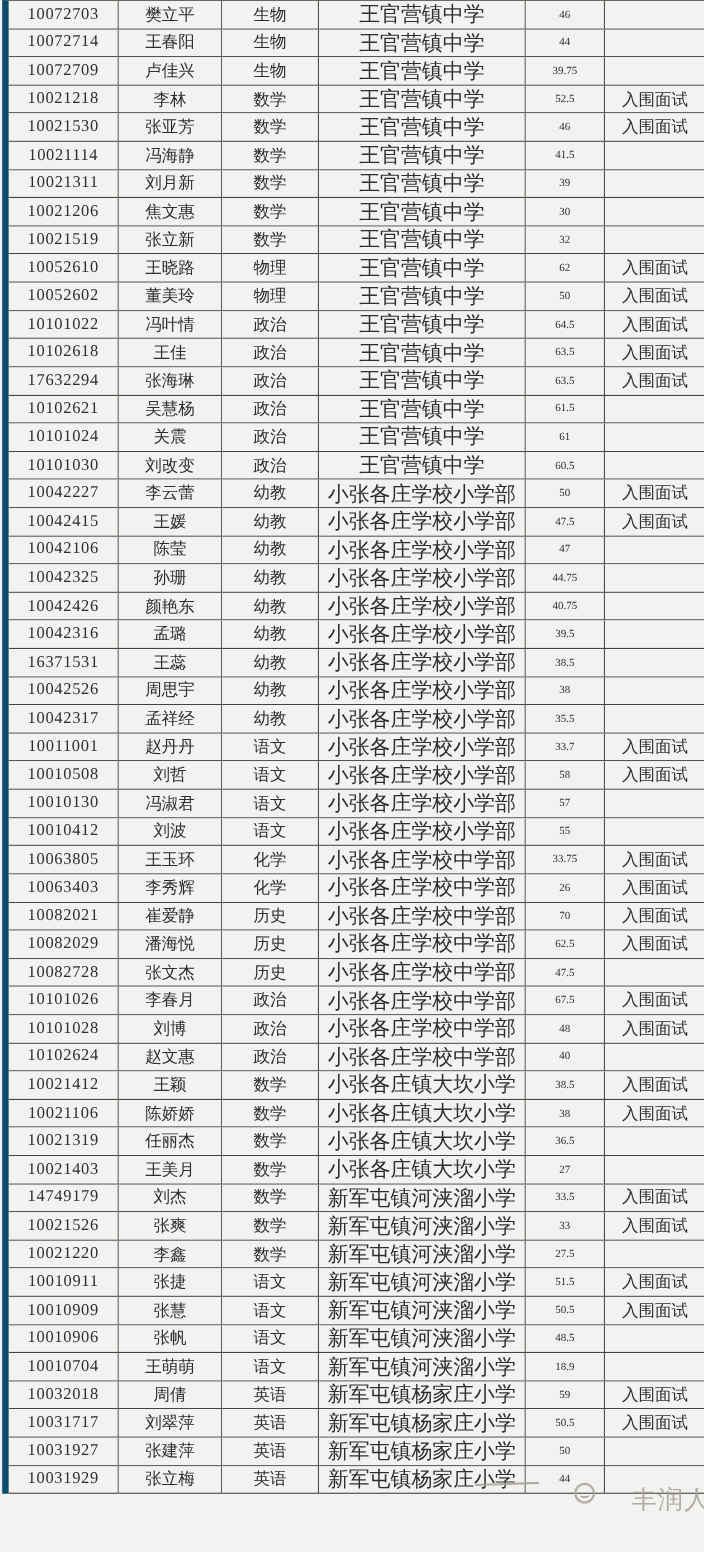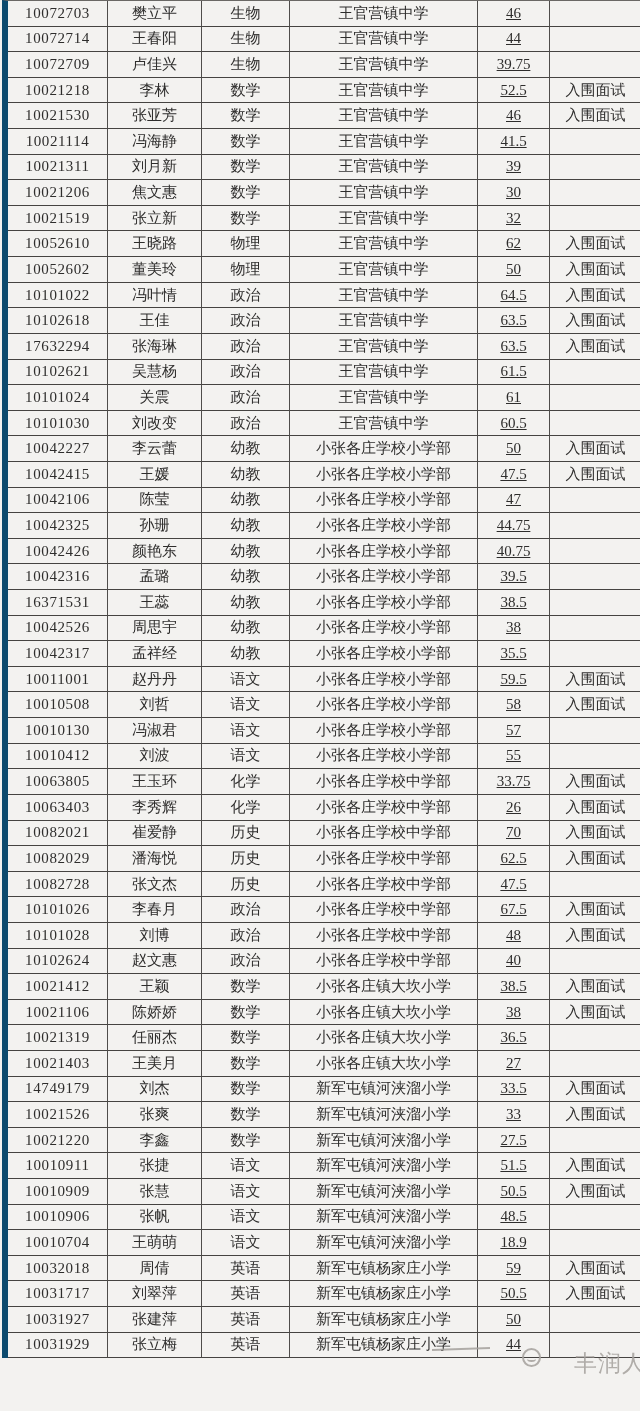--- a/index.html
+++ b/index.html
@@ -38,25 +38,24 @@
     color: #2e2d2c;
     white-space: nowrap;
     overflow: hidden;
     background: #f3f2f0;
   }
   .cell.id {
     letter-spacing: 0.6px;
     font-size: 15px;
   }
   .cell.score {
-    font-size: 15px;
-    text-decoration: underline;
+    font-size: 10px;
   }
   .cell.school {
-    font-size: 15px;
+    font-size: 19px;
   }
   .watermark {
     position: absolute;
     left: 432px;
     top: 1348px;
     display: flex;
     color: #a5a19d;
     opacity: 0.85;
     pointer-events: none;
     gap: 28px;
@@ -279,21 +278,21 @@
     <div class="cell name">孟祥经</div>
     <div class="cell subject">幼教</div>
     <div class="cell school">小张各庄学校小学部</div>
     <div class="cell score">35.5</div>
     <div class="cell status"></div>
 
     <div class="cell id">10011001</div>
     <div class="cell name">赵丹丹</div>
     <div class="cell subject">语文</div>
     <div class="cell school">小张各庄学校小学部</div>
-    <div class="cell score">59.5</div>
+    <div class="cell score">33.7</div>
     <div class="cell status">入围面试</div>
 
     <div class="cell id">10010508</div>
     <div class="cell name">刘哲</div>
     <div class="cell subject">语文</div>
     <div class="cell school">小张各庄学校小学部</div>
     <div class="cell score">58</div>
     <div class="cell status">入围面试</div>
 
     <div class="cell id">10010130</div>

